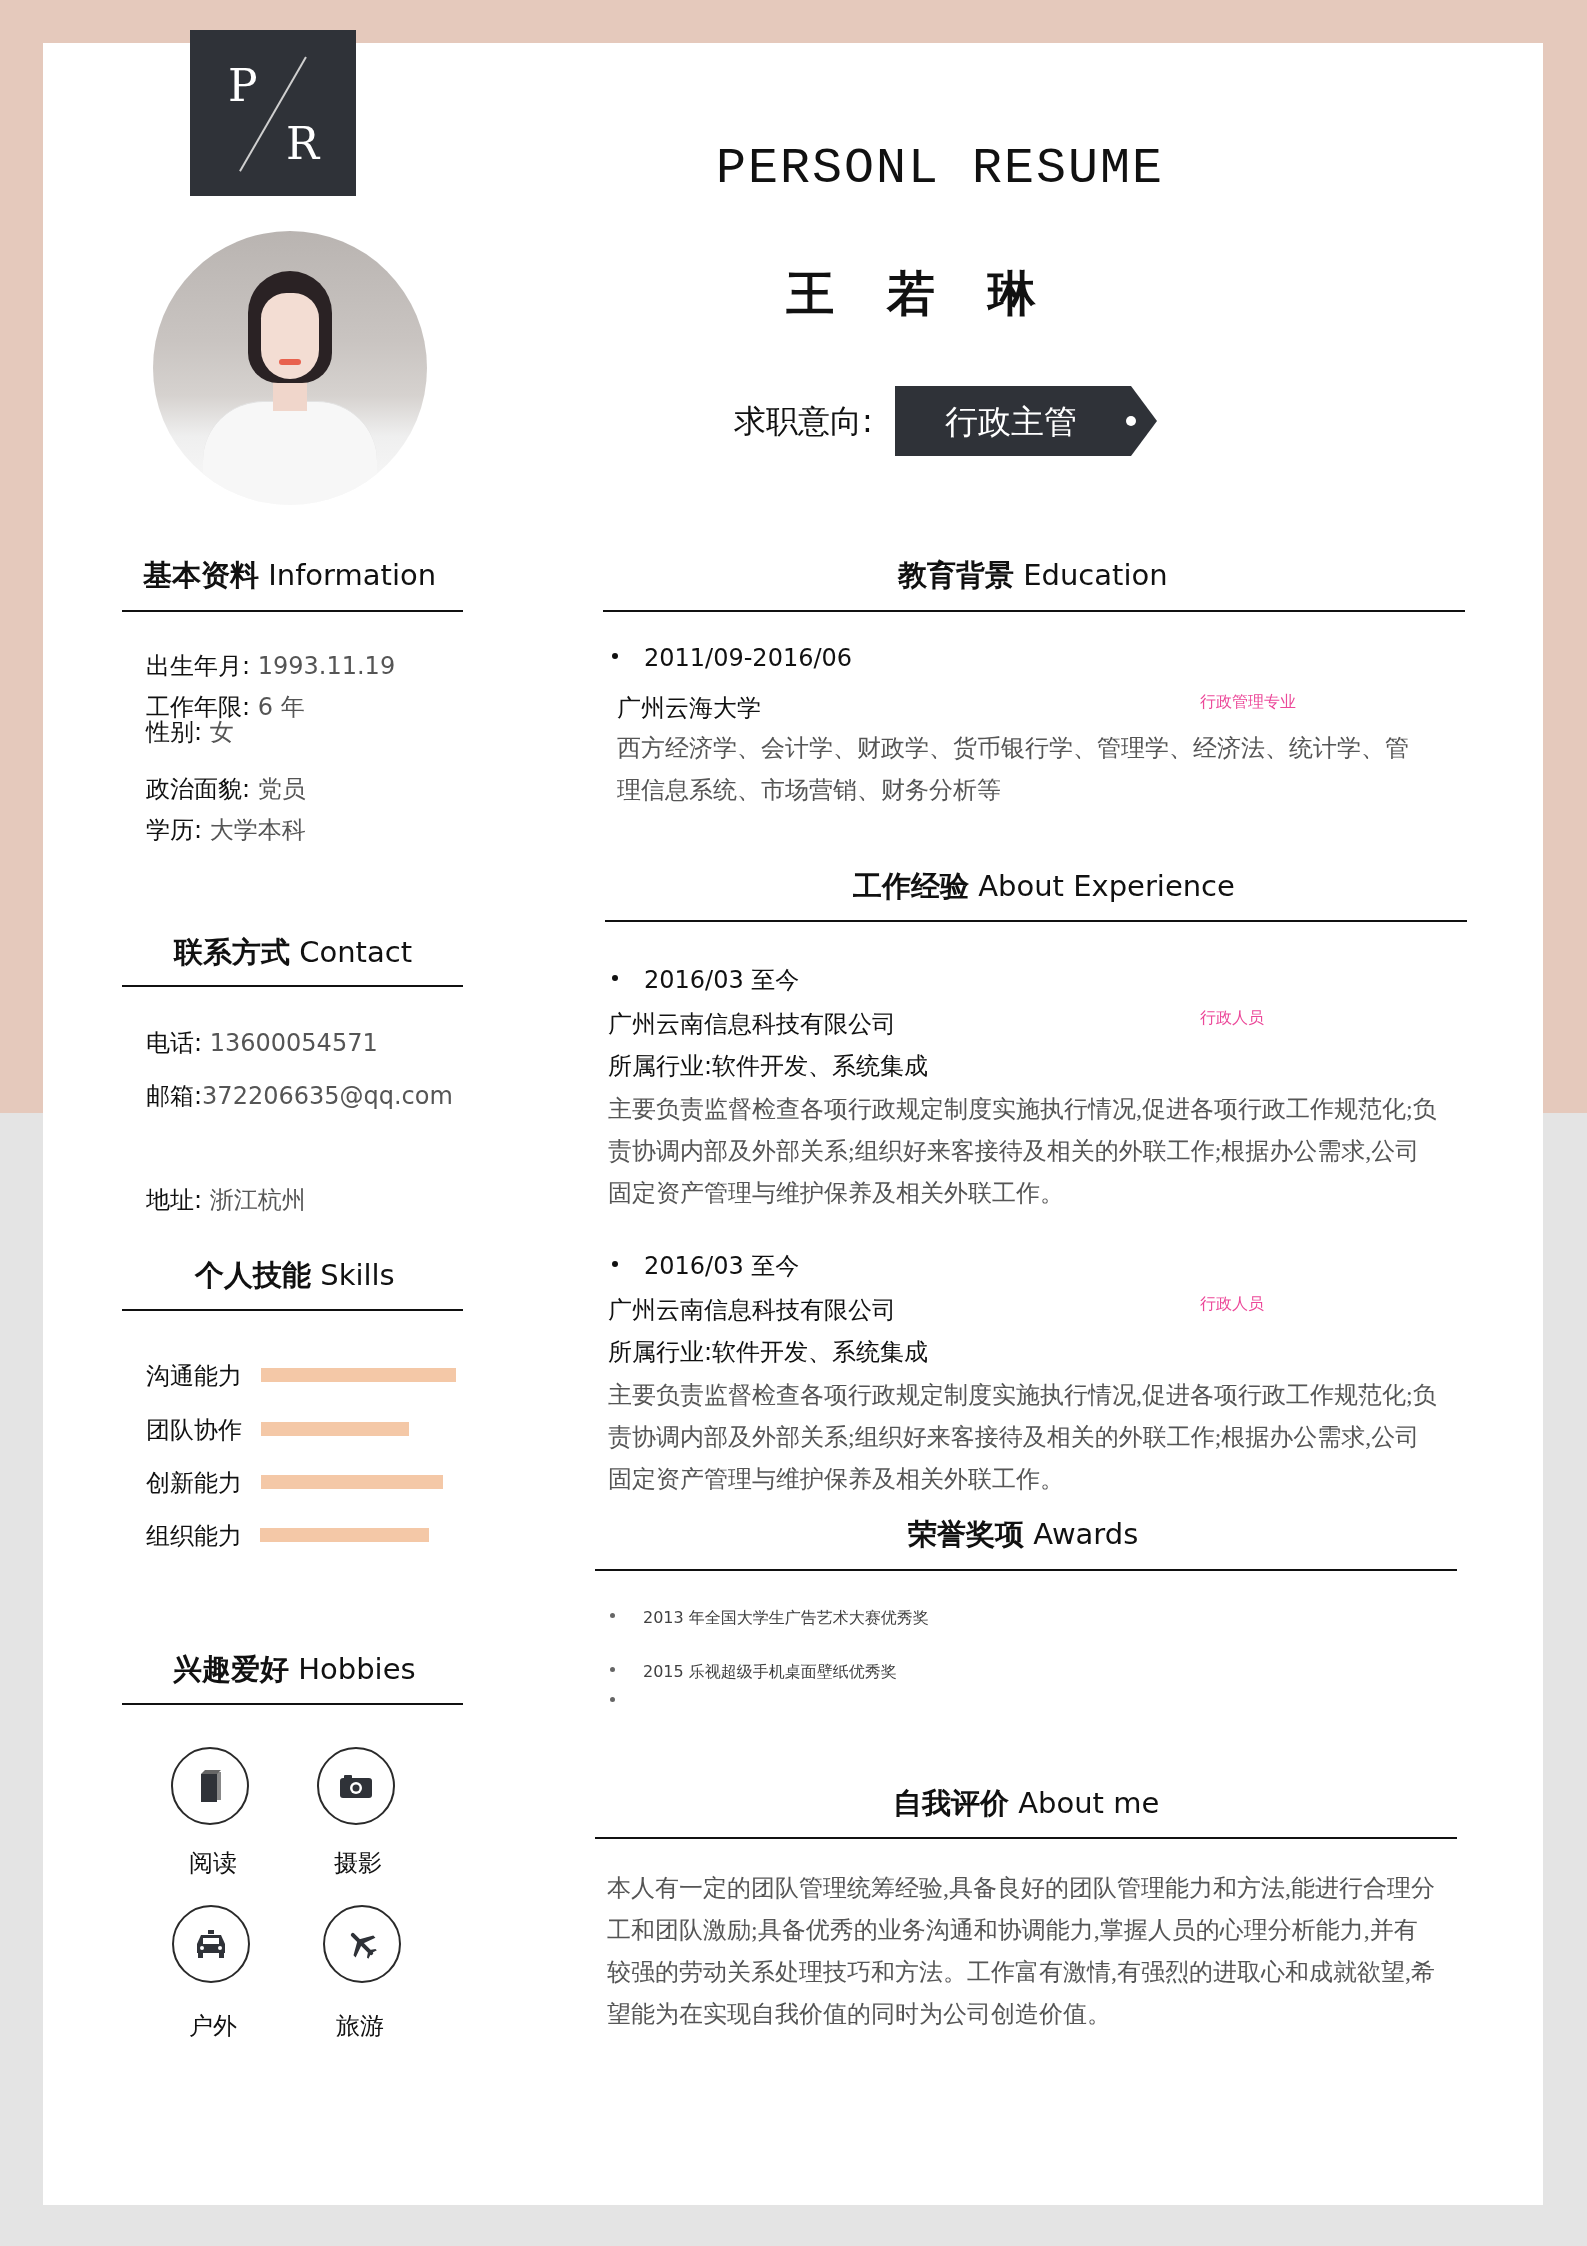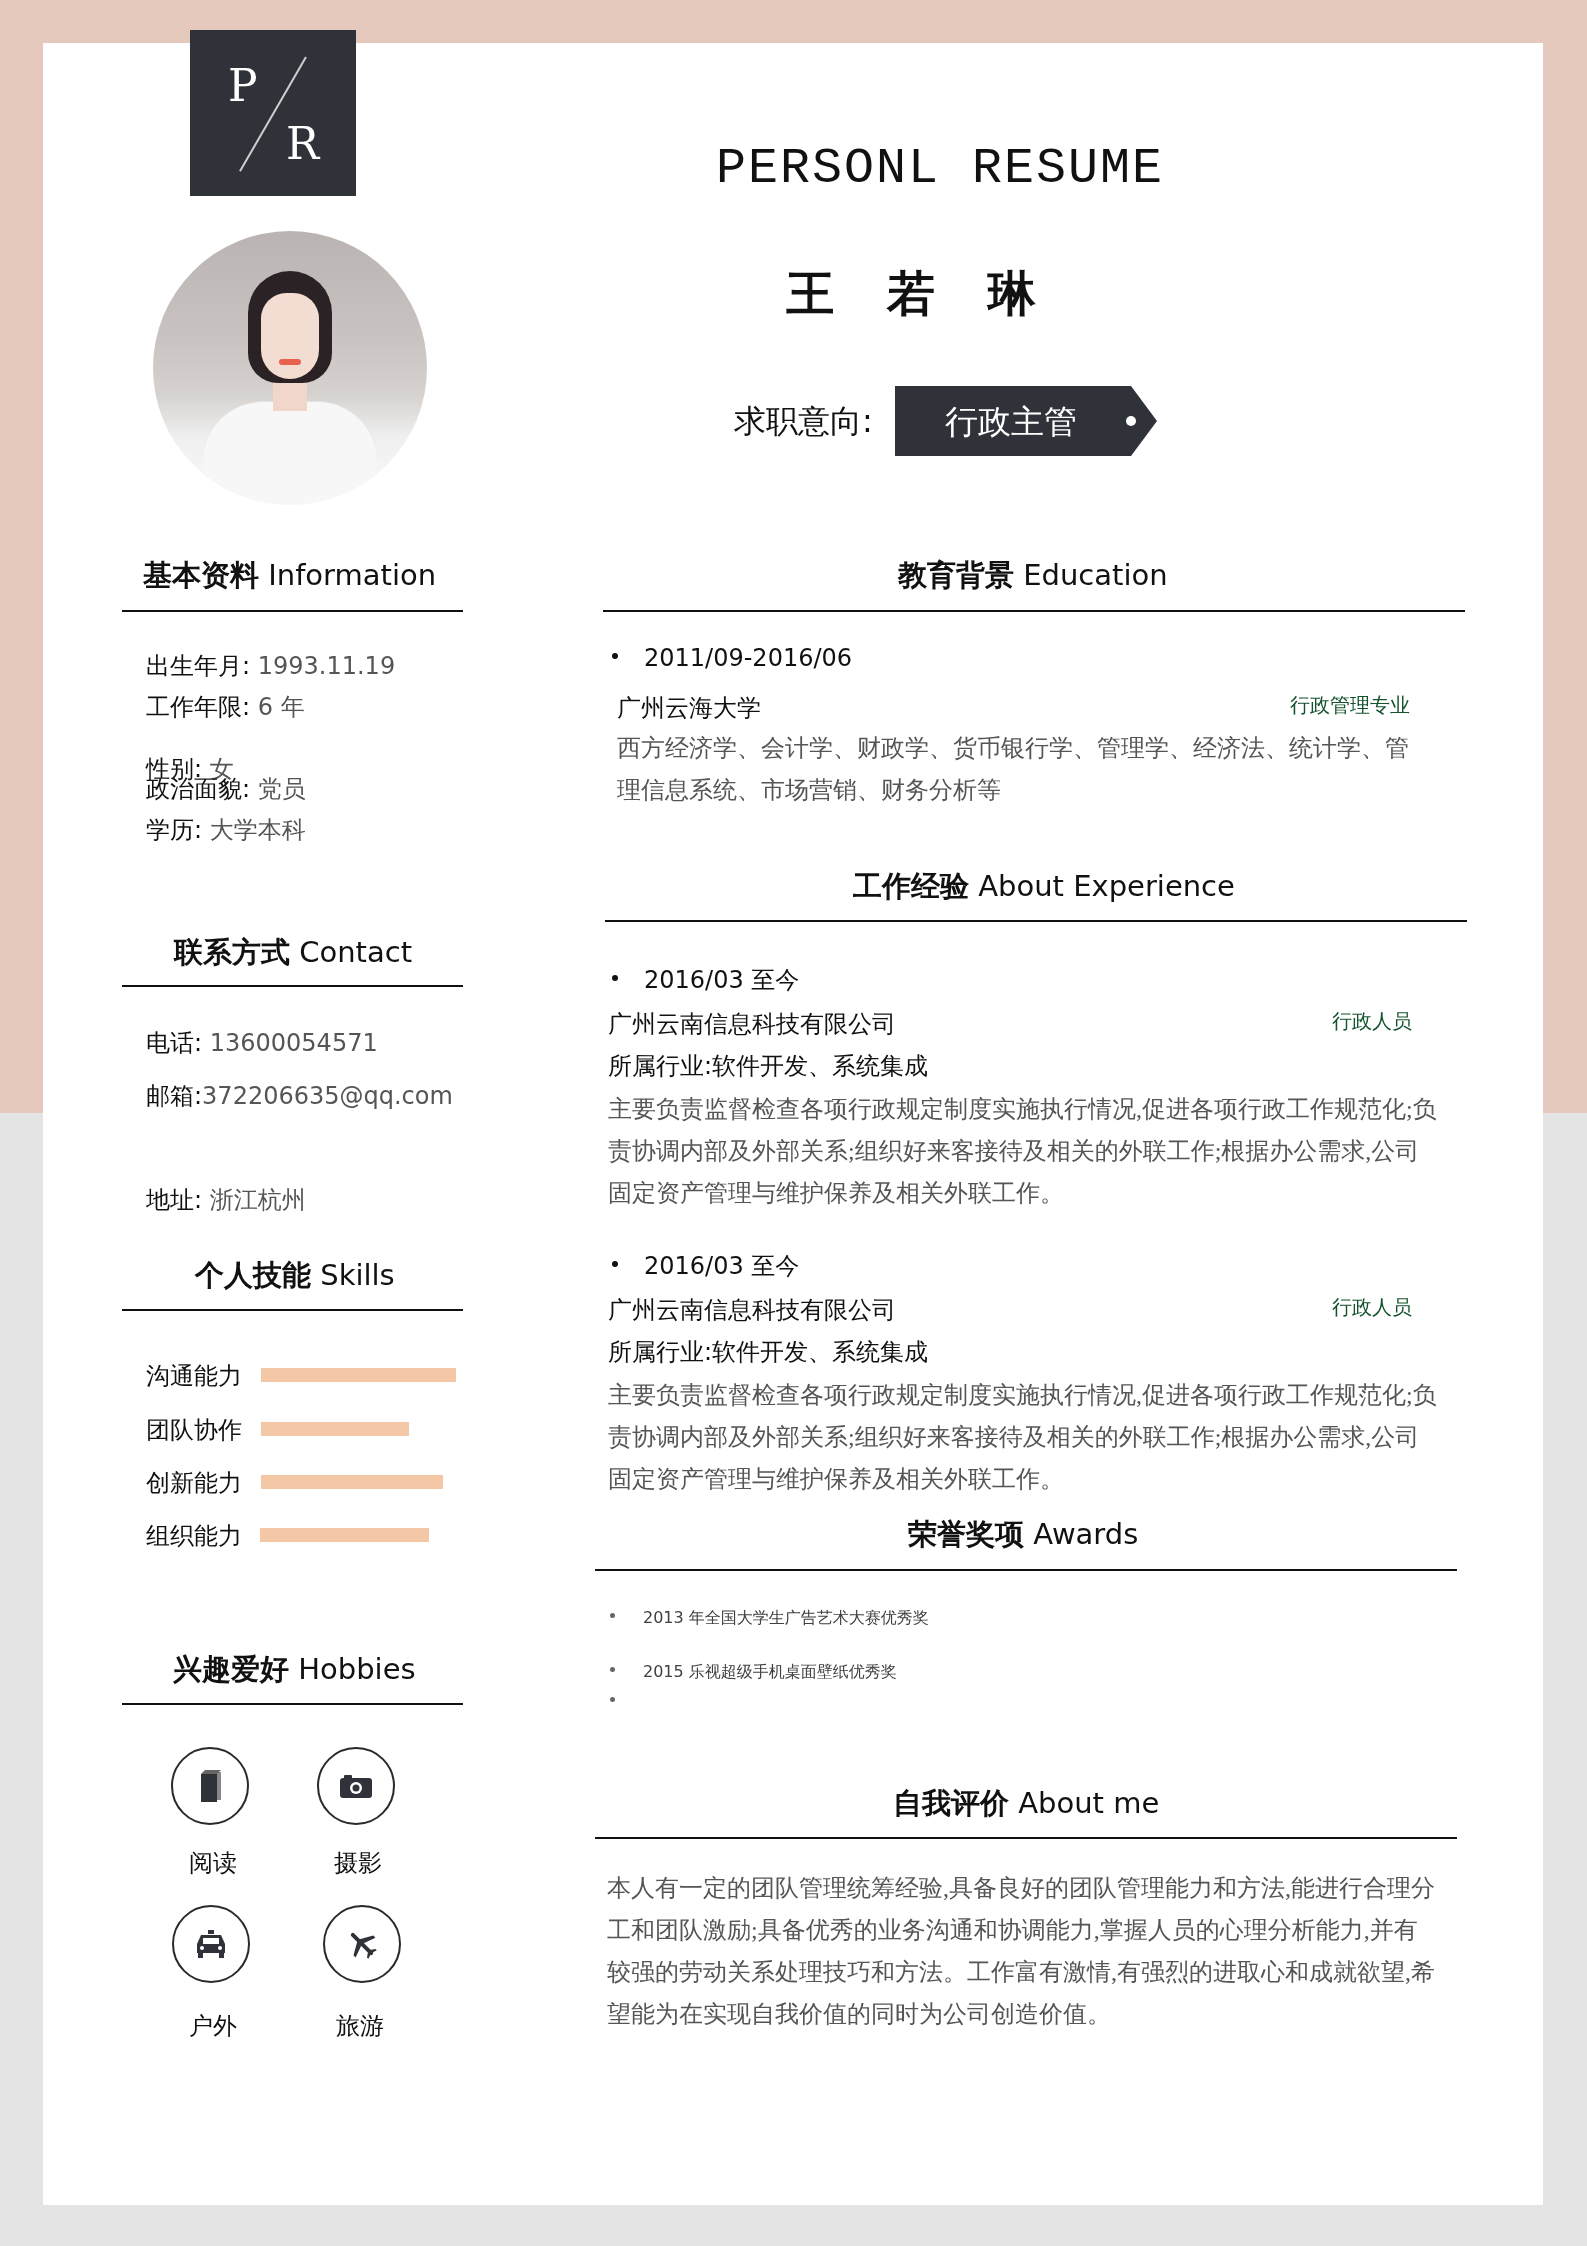--- a/index.html
+++ b/index.html
@@ -30,21 +30,21 @@
   .rule{height:2px;background:#111;}
   .info-row{font-size:24px;color:#111;white-space:nowrap;}
   .info-row .v{color:#555;}
   .skill-label{font-size:24px;color:#111;}
   .skill-bar{height:14px;background:#f4c8a7;}
   .hob-circle{width:78px;height:78px;border:2.5px solid #2a2a2a;border-radius:50%;box-sizing:border-box;display:flex;align-items:center;justify-content:center;}
   .hob-label{font-size:24px;color:#111;text-align:center;width:100px;}
   .bullet-line{font-size:24px;color:#111;white-space:nowrap;}
   .bullet-line .dot{display:inline-block;width:6px;height:6px;background:#111;border-radius:50%;margin-right:26px;vertical-align:middle;position:relative;top:-3px;}
   .org{font-size:24px;color:#111;white-space:nowrap;}
-  .role{font-size:20px;color:#14532d;white-space:nowrap;text-align:right;}
+  .role{font-size:16px;color:#ec4899;white-space:nowrap;text-align:left;}
   .para{font-size:24px;color:#555;line-height:42px;font-family:Liberation Serif, serif;}
   .award{font-size:16px;color:#404040;white-space:nowrap;}
   .award .dot{display:inline-block;width:5px;height:5px;background:#666;border-radius:50%;margin-right:28px;vertical-align:middle;position:relative;top:-3px;}
 </style>
 </head>
 <body>
 
 <div class="bg-top"></div>
 <div class="bg-bottom"></div>
 <div class="card"></div>
@@ -73,21 +73,21 @@
   </svg>
   <span class="tag-text">行政主管</span>
 </div>
 
 <div class="abs sec-head" style="left:143px;top:556px;">
   <b>基本资料</b> <span>Information</span>
 </div>
 <div class="abs rule" style="left:122px;top:610px;width:341px;"></div>
 <div class="abs info-row" style="left:146px;top:650px;"><span>出生年月:</span> <span class="v">1993.11.19</span></div>
 <div class="abs info-row" style="left:146px;top:691px;"><span>工作年限:</span> <span class="v">6 年</span></div>
-<div class="abs info-row" style="left:146px;top:753px;"><span>性别:</span> <span class="v">女</span></div>
+<div class="abs info-row" style="left:146px;top:716px;"><span>性别:</span> <span class="v">女</span></div>
 <div class="abs info-row" style="left:146px;top:773px;"><span>政治面貌:</span> <span class="v">党员</span></div>
 <div class="abs info-row" style="left:146px;top:814px;"><span>学历:</span> <span class="v">大学本科</span></div>
 
 <div class="abs sec-head" style="left:174px;top:933px;">
   <b>联系方式</b> <span>Contact</span>
 </div>
 <div class="abs rule" style="left:122px;top:985px;width:341px;"></div>
 <div class="abs info-row" style="left:146px;top:1027px;"><span>电话:</span> <span class="v">13600054571</span></div>
 <div class="abs info-row" style="left:146px;top:1080px;"><span>邮箱:</span><span class="v">372206635@qq.com</span></div>
 <div class="abs info-row" style="left:146px;top:1140px;margin-top:44px;"><span>地址:</span> <span class="v">浙江杭州</span></div>

